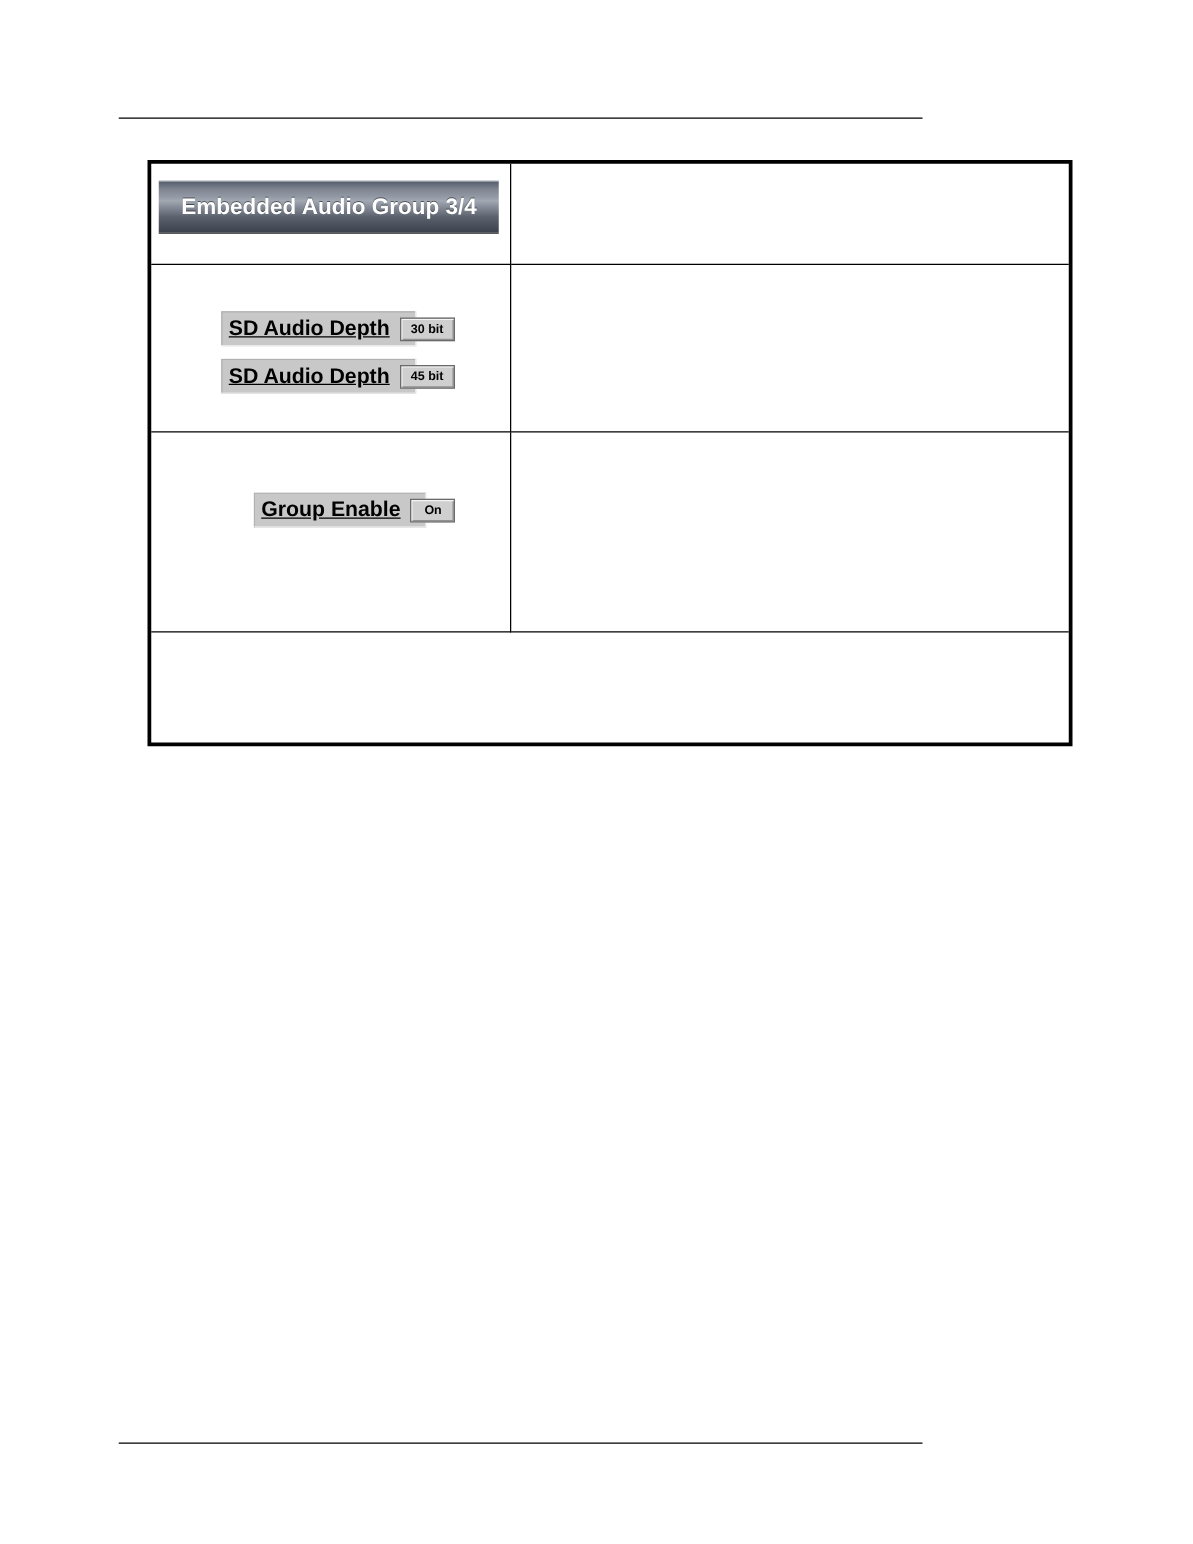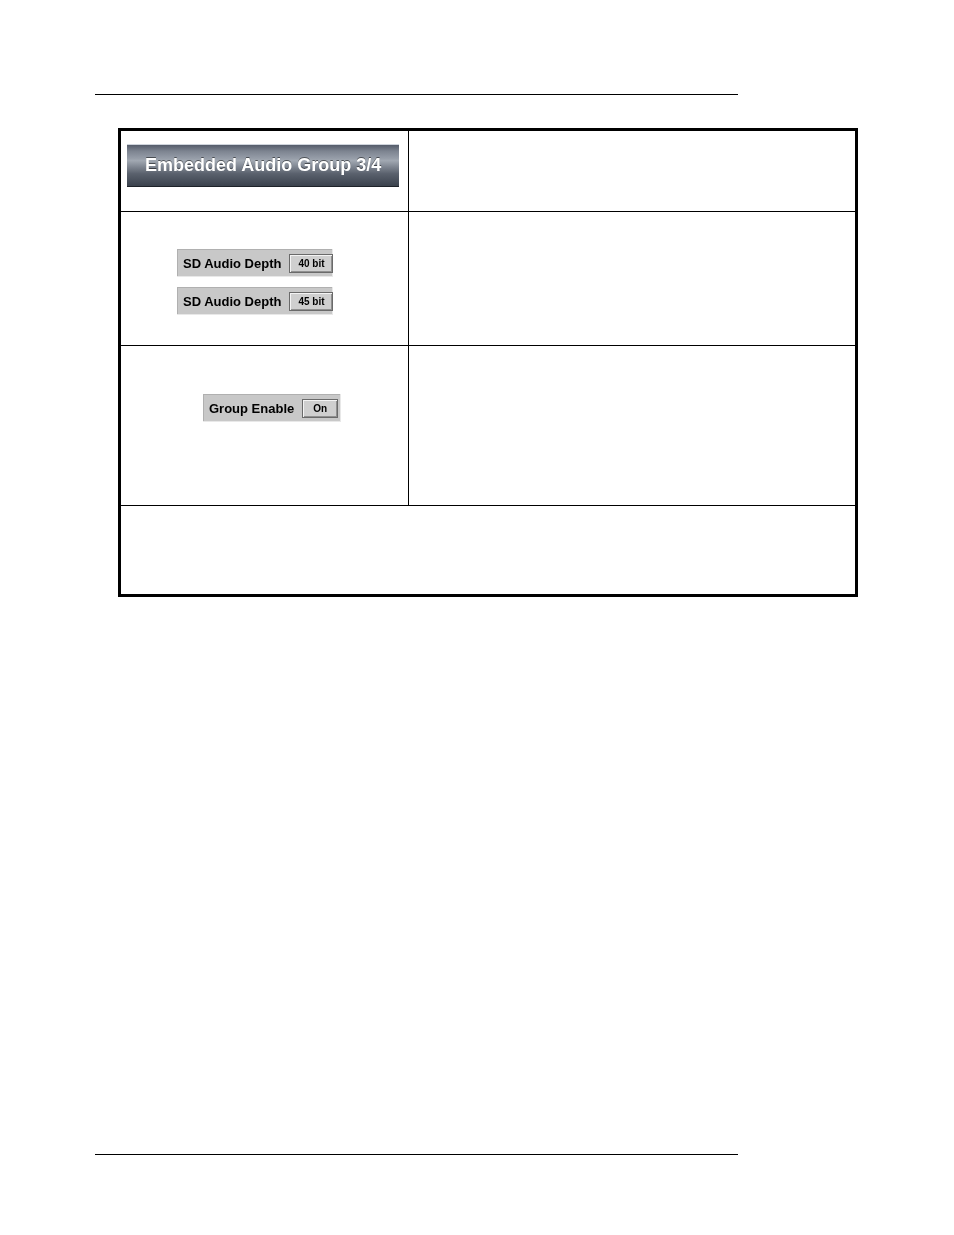--- a/index.html
+++ b/index.html
@@ -51,25 +51,26 @@
   
   .ctrl {
     position: absolute;
     height: 28px;
     background: #c8c8c8;
     display: flex;
     align-items: center;
     box-shadow: inset -1px -1px 0 #e8e8e8, inset 1px 1px 0 #b0b0b0;
   }
   .ctrl-label {
-    font-size: 13px;
+    font-size: 17px;
     font-weight: bold;
     color: #000;
     padding: 0 8px 0 6px;
     white-space: nowrap;
+    text-decoration: underline;
   }
   .ctrl-btn {
     height: 19px;
     min-width: 44px;
     background: #cfcfcf;
     border: 1px solid #6a6a6a;
     box-shadow: inset 1px 1px 0 #f4f4f4, inset -1px -1px 0 #909090;
     display: inline-flex;
     align-items: center;
     justify-content: center;
@@ -99,21 +100,21 @@
           <span class="banner-text">Embedded Audio Group 3/4</span>
         </div>
       </div>
       <div class="tcell-r"></div>
     </div>
 
     <div class="trow r2">
       <div class="tcell-l">
         <div class="ctrl a">
           <span class="ctrl-label">SD Audio Depth</span>
-          <span class="ctrl-btn">40 bit</span>
+          <span class="ctrl-btn">30 bit</span>
         </div>
         <div class="ctrl b">
           <span class="ctrl-label">SD Audio Depth</span>
           <span class="ctrl-btn">45 bit</span>
         </div>
       </div>
       <div class="tcell-r"></div>
     </div>
 
     <div class="trow r3">

